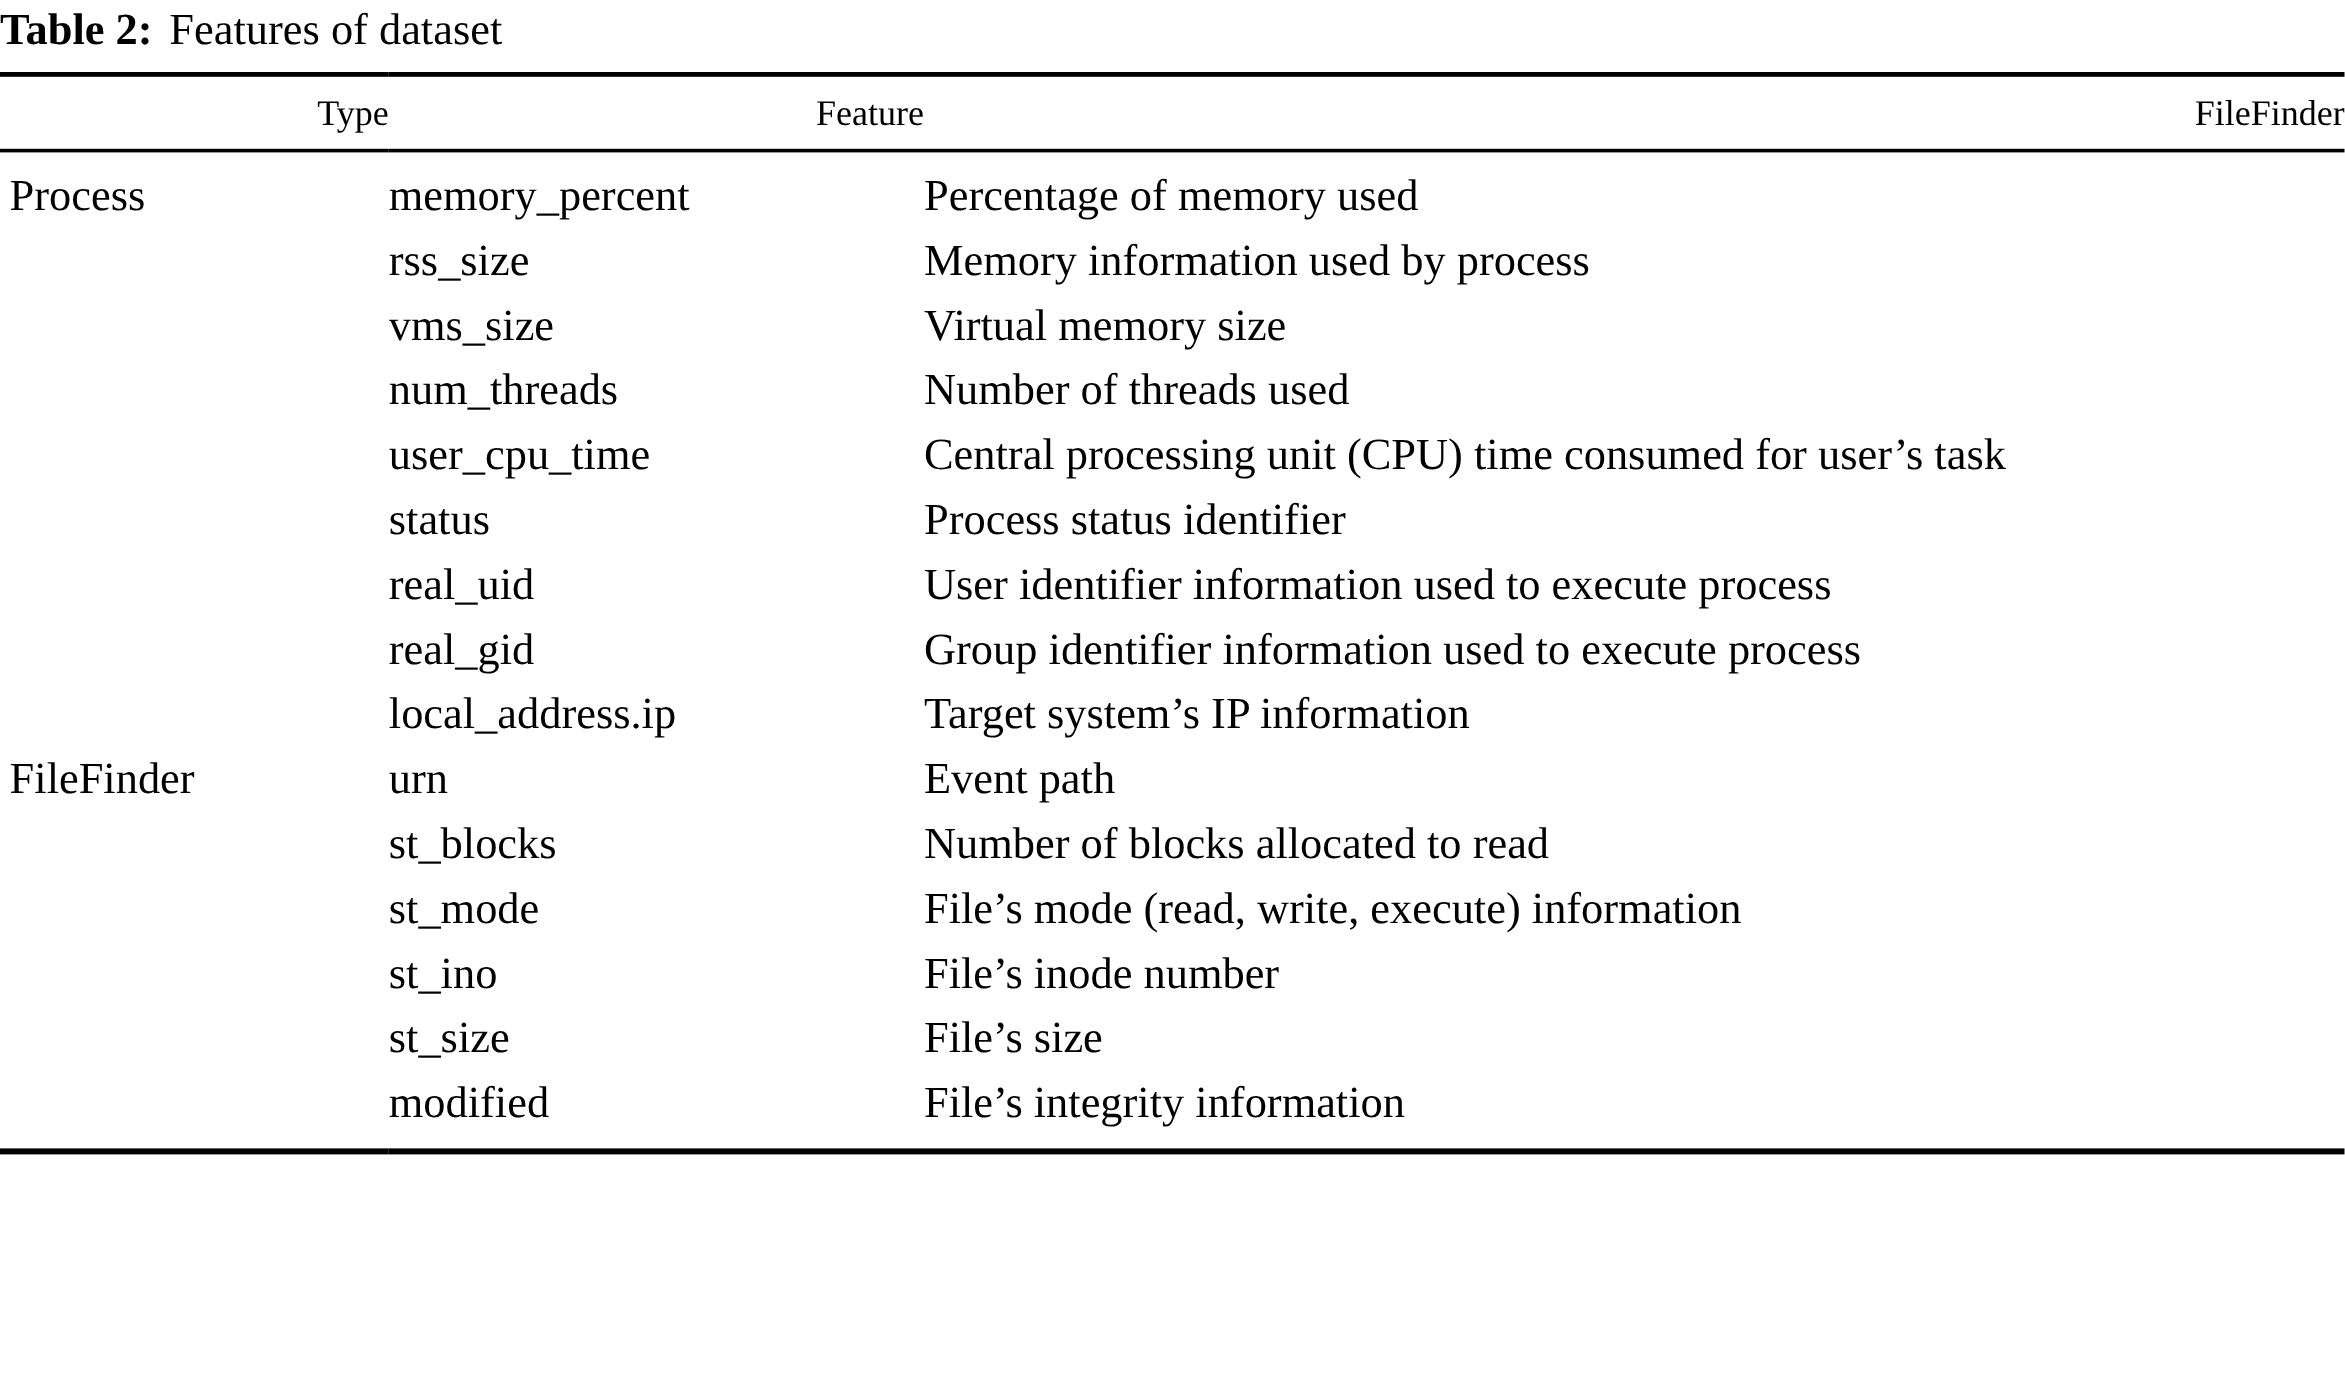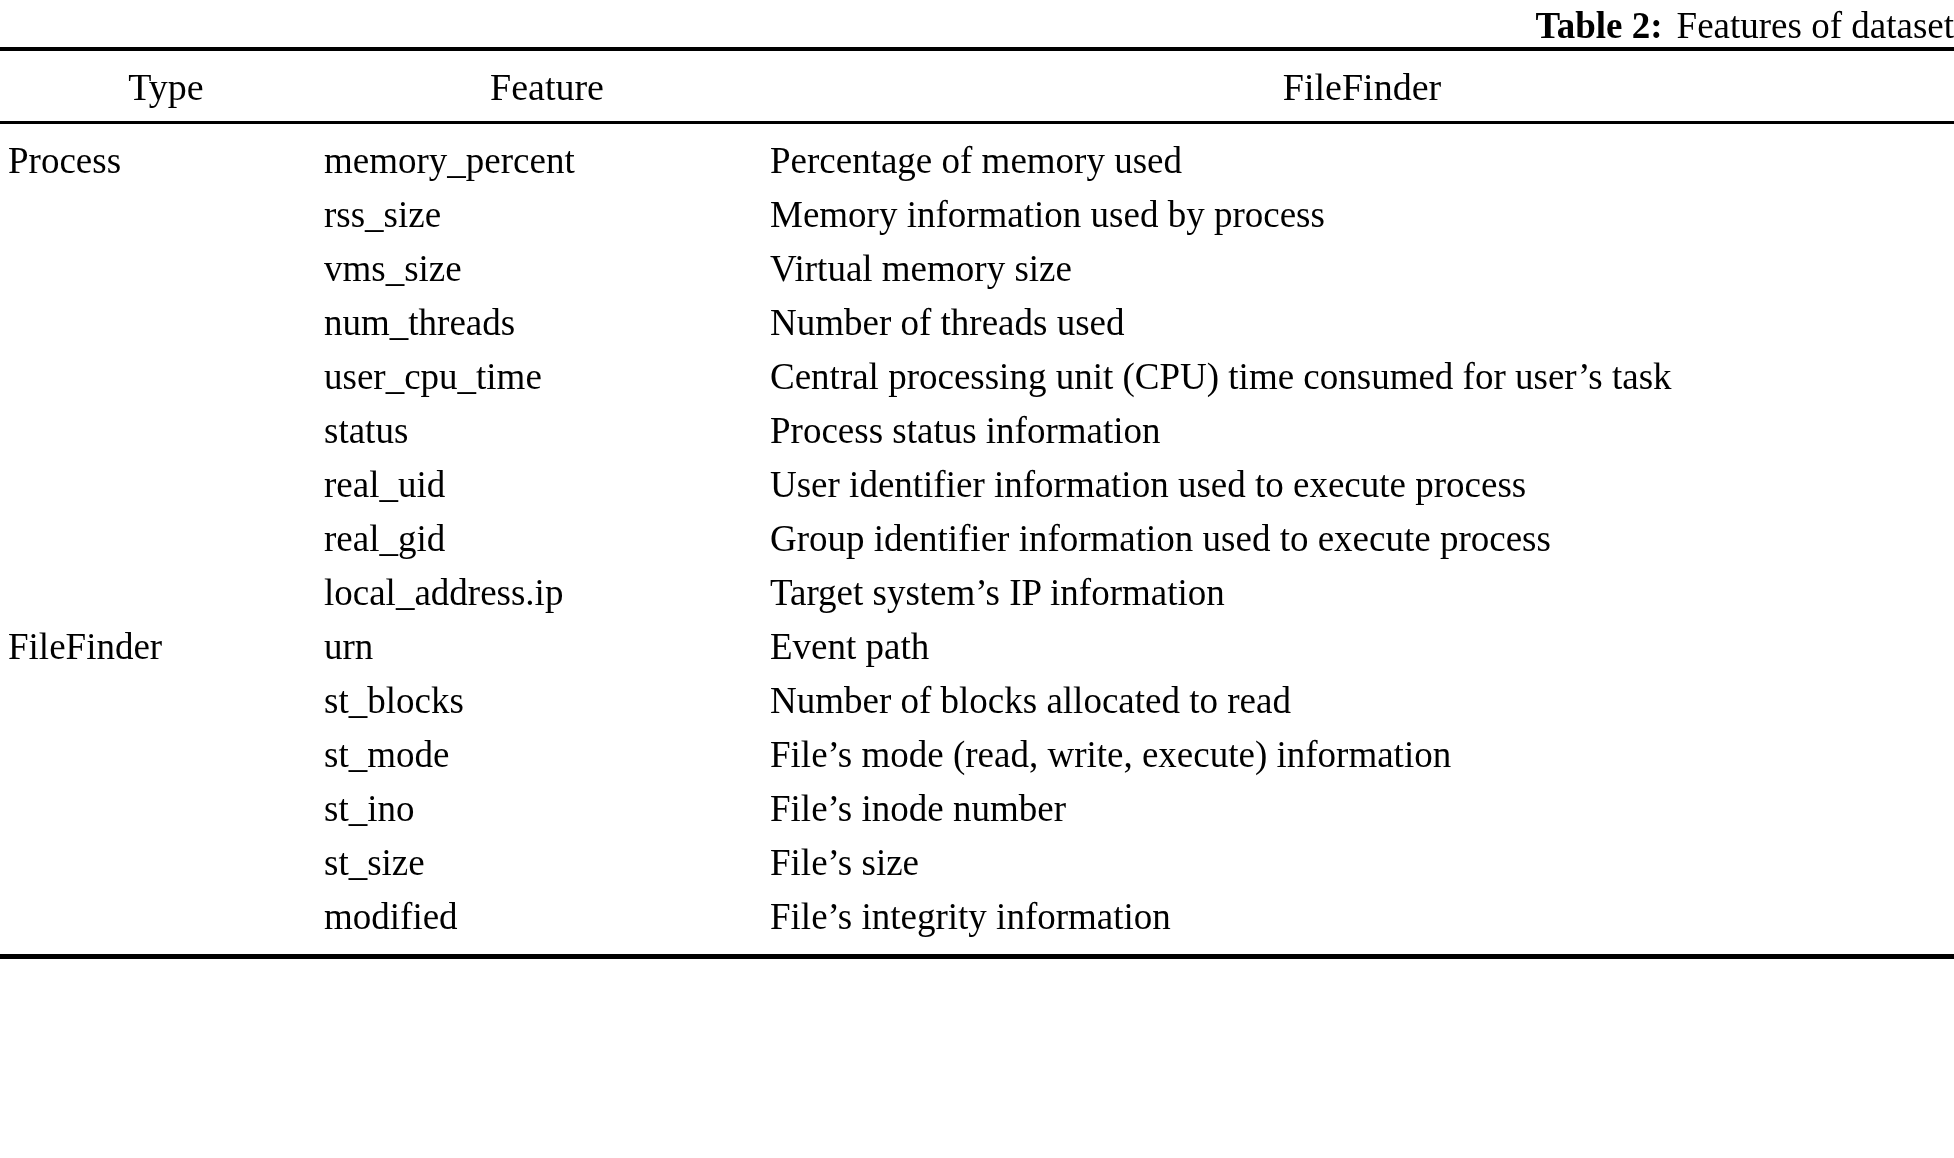--- a/index.html
+++ b/index.html
@@ -10,46 +10,47 @@
     font-family: "Liberation Serif", "DejaVu Serif", serif;
   }
   .page {
     position: relative;
     width: 1954px;
     height: 1158px;
     background: #ffffff;
     overflow: hidden;
   }
   .caption {
-    text-align: right;
+    text-align: left;
     font-size: 37px;
     margin-top: 4px;
+    margin-bottom: 13px;
     white-space: nowrap;
   }
   .caption .cap-label {
     font-weight: bold;
   }
   .caption .cap-text {
     font-weight: normal;
     margin-left: 14px;
   }
   table.features {
     width: 100%;
     border-collapse: collapse;
     table-layout: fixed;
     border-top: 4px solid #000000;
     border-bottom: 5px solid #000000;
   }
   col.c-type    { width: 324px; }
   col.c-feature { width: 446px; }
   col.c-desc    { width: auto;  }
   thead th {
-    text-align: center;
+    text-align: right;
     font-weight: normal;
-    font-size: 38px;
+    font-size: 30px;
     padding: 14px 0 12px 0;
     border-bottom: 3px solid #000000;
   }
   tbody td {
     font-size: 37px;
     line-height: 54px;
     vertical-align: top;
     padding: 0;
     white-space: nowrap;
     overflow: hidden;
@@ -108,21 +109,21 @@
           <td>Number of threads used</td>
         </tr>
         <tr>
           <td class="pad-left"></td>
           <td>user_cpu_time</td>
           <td>Central processing unit (CPU) time consumed for user’s task</td>
         </tr>
         <tr>
           <td class="pad-left"></td>
           <td>status</td>
-          <td>Process status information</td>
+          <td>Process status identifier</td>
         </tr>
         <tr>
           <td class="pad-left"></td>
           <td>real_uid</td>
           <td>User identifier information used to execute process</td>
         </tr>
         <tr>
           <td class="pad-left"></td>
           <td>real_gid</td>
           <td>Group identifier information used to execute process</td>

